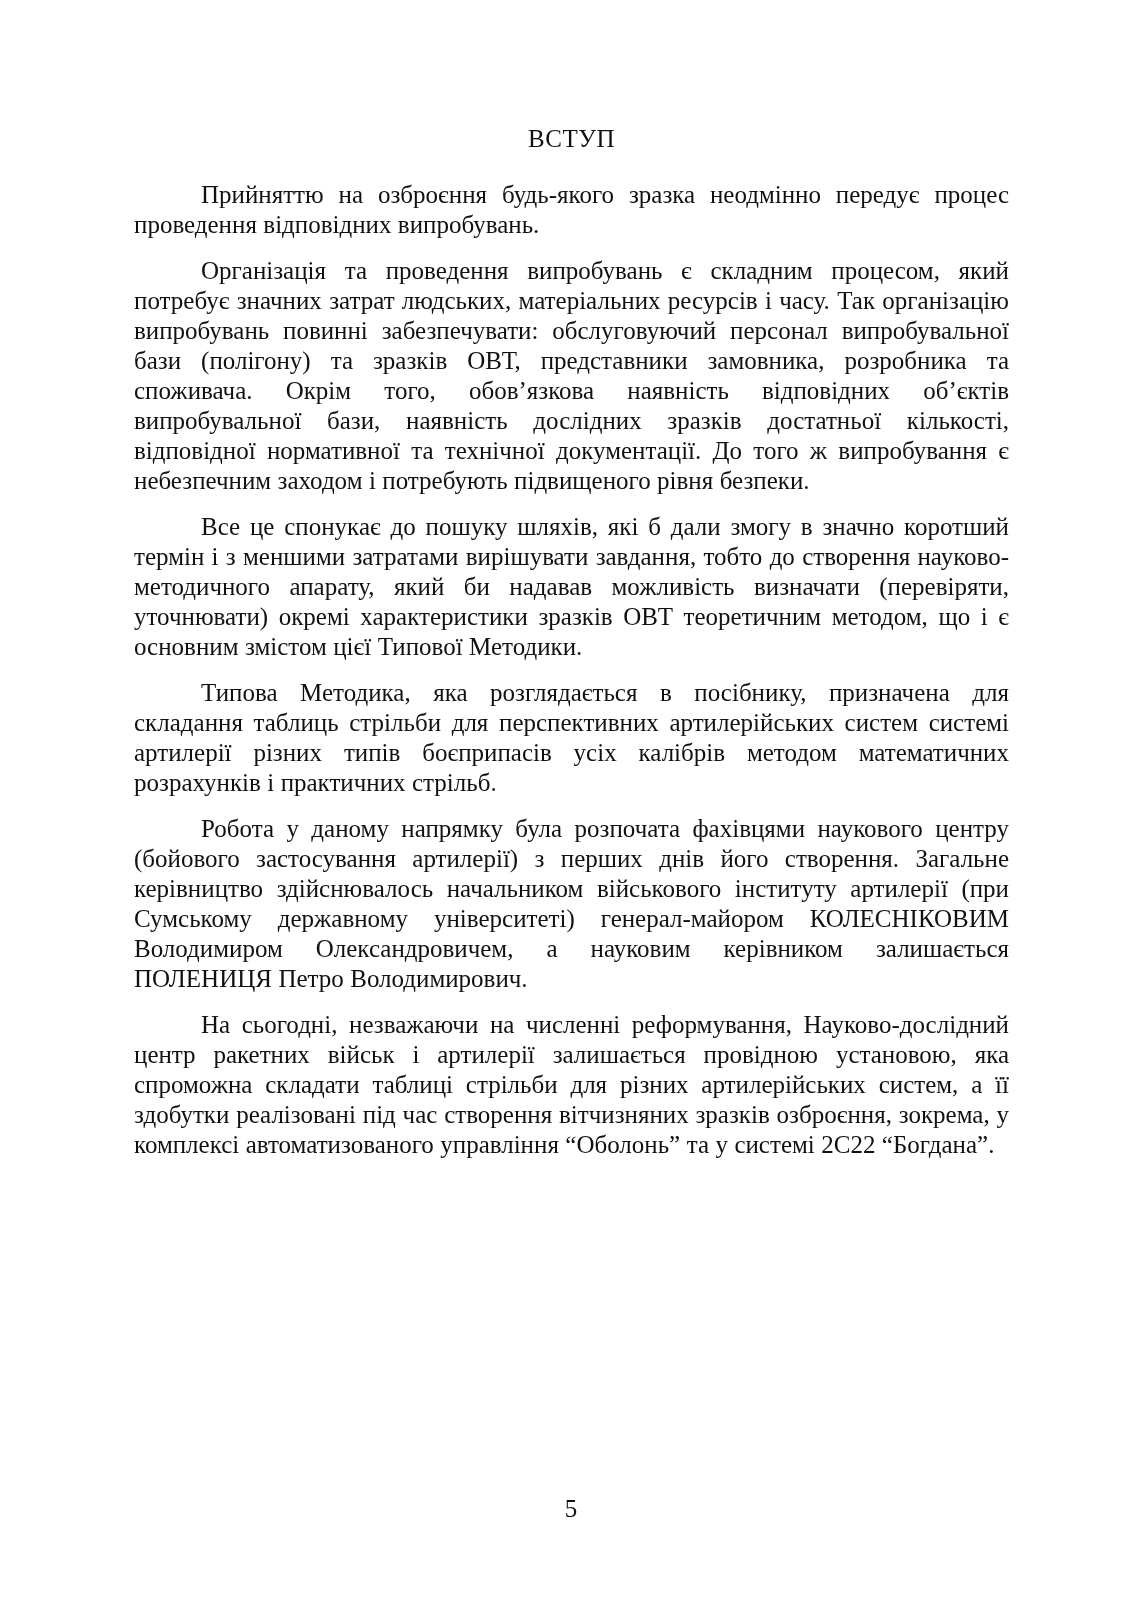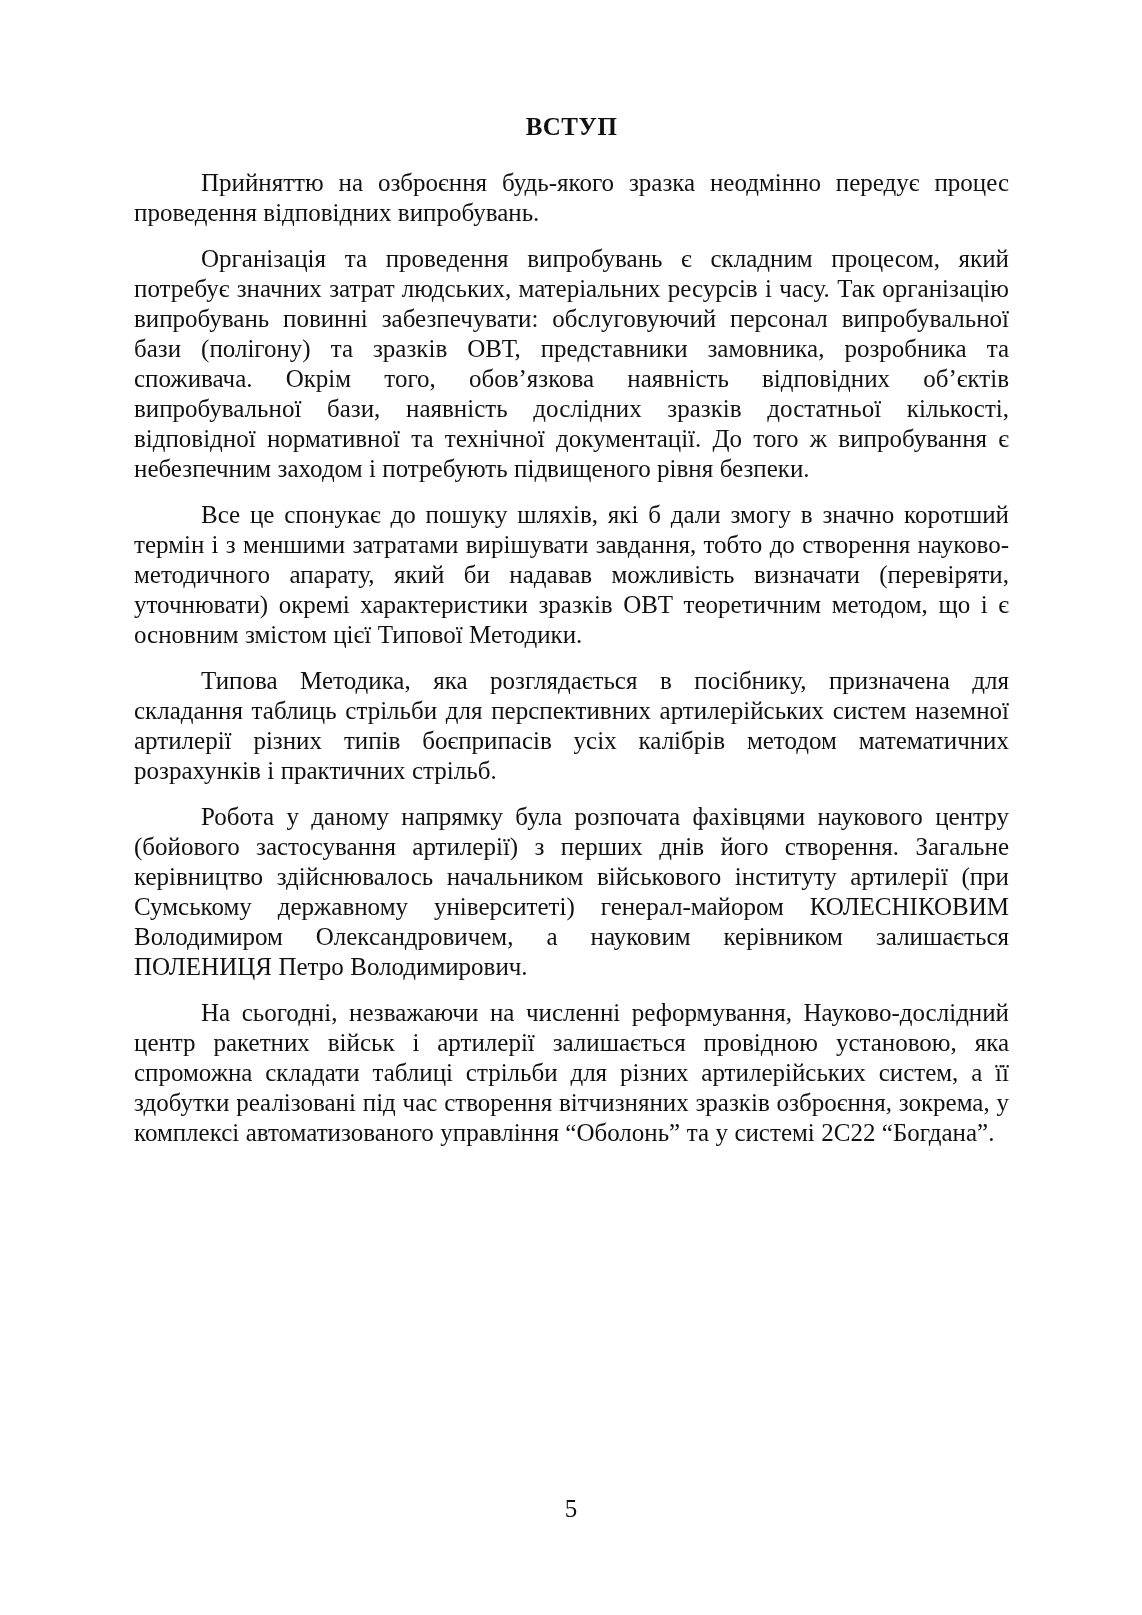--- a/index.html
+++ b/index.html
@@ -22,24 +22,24 @@
     box-sizing: border-box;
   }
   .content {
     position: absolute;
     left: 118px;
     top: 0;
     width: 907px;
   }
   .page-title {
     font-size: 25px;
-    font-weight: bold;
+    font-weight: normal;
     text-align: center;
     letter-spacing: 0.5px;
-    margin: 0;
+    margin: 12px;
     padding-top: 112px;
     line-height: 30px;
   }
   .body-block {
     margin-top: 26px;
   }
   p.para {
     margin: 16px;
     font-size: 25px;
     line-height: 30px;
@@ -65,21 +65,21 @@
 <div class="page">
 
   <div class="content">
 
     <h1 class="page-title">ВСТУП</h1>
 
     <div class="body-block">
       <p class="para">Прийняттю на озброєння будь-якого зразка неодмінно передує процес проведення відповідних випробувань.</p>
       <p class="para">Організація та проведення випробувань є складним процесом, який потребує значних затрат людських, матеріальних ресурсів і часу. Так організацію випробувань повинні забезпечувати: обслуговуючий персонал випробувальної бази (полігону) та зразків ОВТ, представники замовника, розробника та споживача. Окрім того, обов’язкова наявність відповідних об’єктів випробувальної бази, наявність дослідних зразків достатньої кількості, відповідної нормативної та технічної документації. До того ж випробування є небезпечним заходом і потребують підвищеного рівня безпеки.</p>
       <p class="para">Все це спонукає до пошуку шляхів, які б дали змогу в значно коротший термін і з меншими затратами вирішувати завдання, тобто до створення науково-методичного апарату, який би надавав можливість визначати (перевіряти, уточнювати) окремі характеристики зразків ОВТ теоретичним методом, що і є основним змістом цієї Типової Методики.</p>
-      <p class="para">Типова Методика, яка розглядається в посібнику, призначена для складання таблиць стрільби для перспективних артилерійських систем наземної артилерії різних типів боєприпасів усіх калібрів методом математичних розрахунків і практичних стрільб.</p>
+      <p class="para">Типова Методика, яка розглядається в посібнику, призначена для складання таблиць стрільби для перспективних артилерійських систем системі артилерії різних типів боєприпасів усіх калібрів методом математичних розрахунків і практичних стрільб.</p>
       <p class="para">Робота у даному напрямку була розпочата фахівцями наукового центру (бойового застосування артилерії) з перших днів його створення. Загальне керівництво здійснювалось начальником військового інституту артилерії (при Сумському державному університеті) генерал-майором КОЛЕСНІКОВИМ Володимиром Олександровичем, а науковим керівником залишається ПОЛЕНИЦЯ Петро Володимирович.</p>
       <p class="para">На сьогодні, незважаючи на численні реформування, Науково-дослідний центр ракетних військ і артилерії залишається провідною установою, яка спроможна складати таблиці стрільби для різних артилерійських систем, а її здобутки реалізовані під час створення вітчизняних зразків озброєння, зокрема, у комплексі автоматизованого управління “Оболонь” та у системі 2С22 “Богдана”.</p>
     </div>
 
   </div>
 
   <div class="page-number">5</div>
 
 </div>
 

